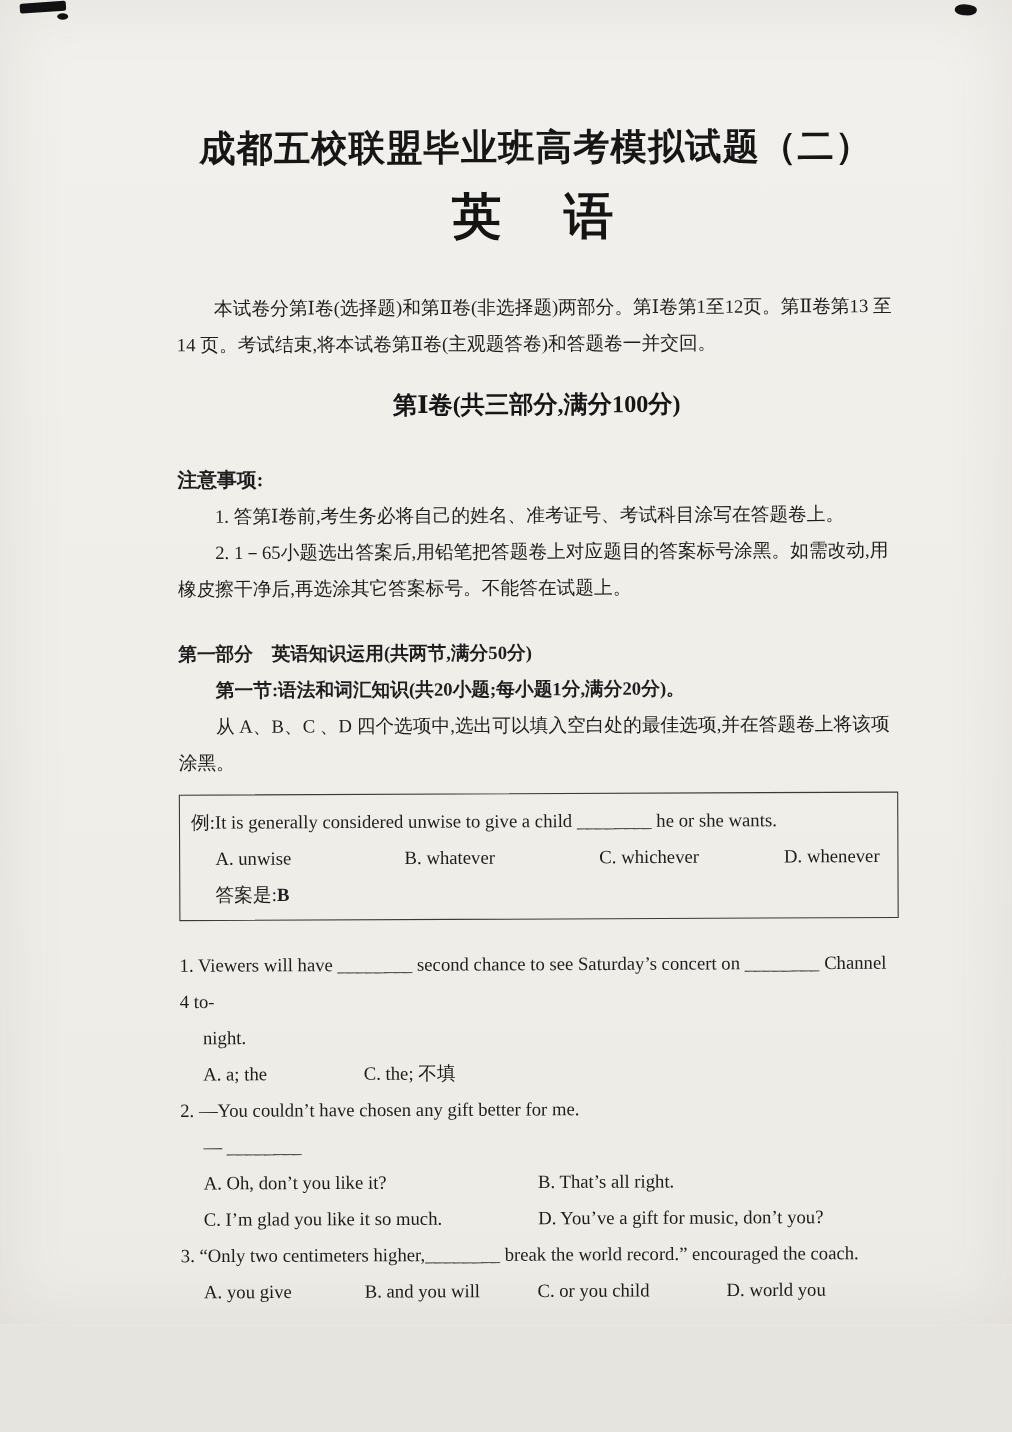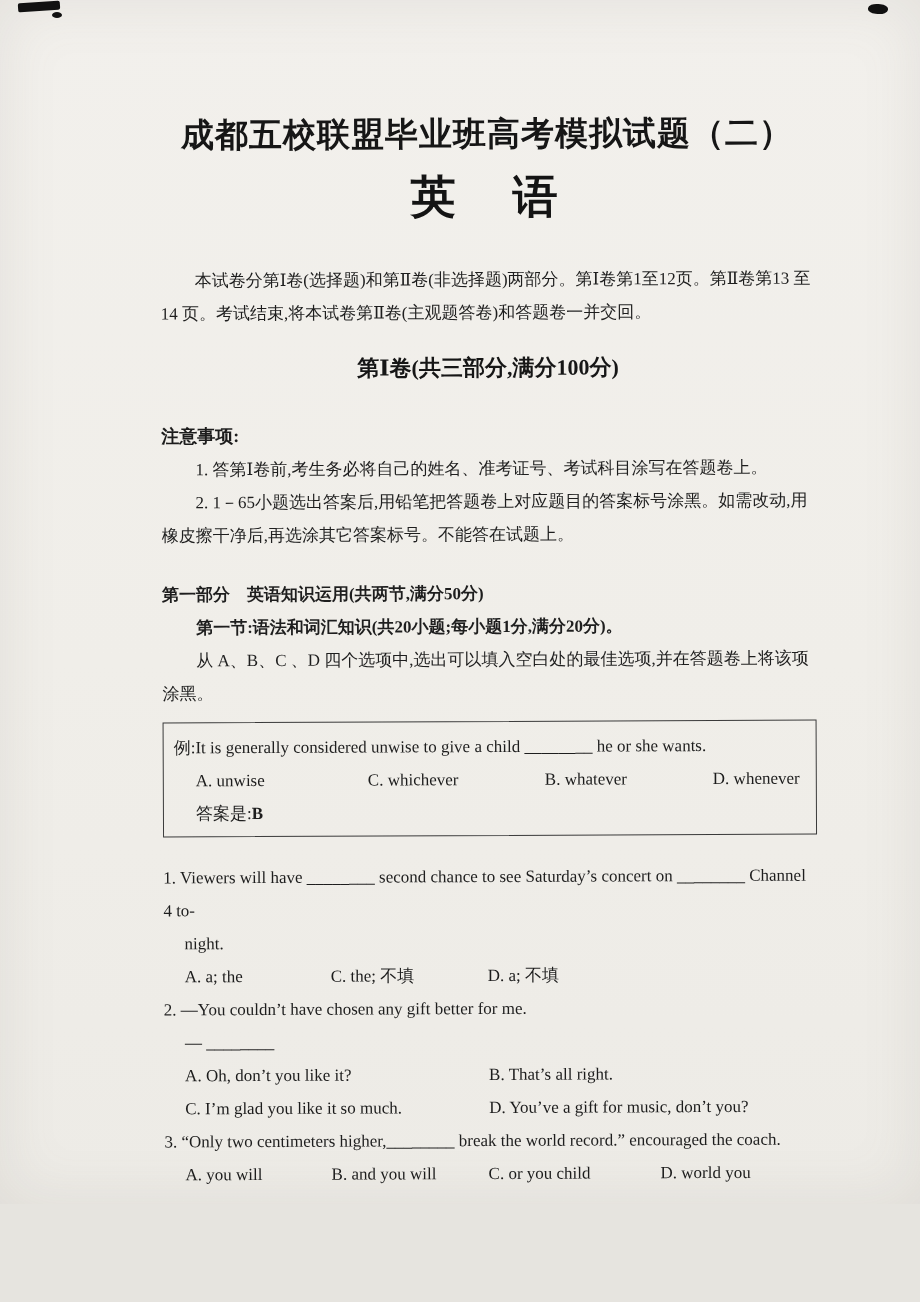--- a/index.html
+++ b/index.html
@@ -115,54 +115,53 @@
     <p class="body indent">2. 1－65小题选出答案后,用铅笔把答题卷上对应题目的答案标号涂黑。如需改动,用橡皮擦干净后,再选涂其它答案标号。不能答在试题上。</p>
 
     <p class="body bold part-heading">第一部分　英语知识运用(共两节,满分50分)</p>
     <p class="body bold indent">第一节:语法和词汇知识(共20小题;每小题1分,满分20分)。</p>
     <p class="body indent">从 A、B、C 、D 四个选项中,选出可以填入空白处的最佳选项,并在答题卷上将该项涂黑。</p>
 
     <div class="example-box">
       <p class="body">例:It is generally considered unwise to give a child ________ he or she wants.</p>
       <div class="opt-grid ex-grid">
         <span>A. unwise</span>
+        <span>B. whatever</span>
         <span>C. whichever</span>
-        <span>B. whatever</span>
         <span>D. whenever</span>
       </div>
       <p class="body answer-line"><span>答案是:</span><b>B</b></p>
     </div>
 
     <div class="question">
       <p class="body">1. Viewers will have ________ second chance to see Saturday’s concert on ________ Channel 4 to-</p>
       <p class="body cont">night.</p>
       <div class="opt-grid q-grid4">
         <span>A. a; the</span>
         <span>C. the; 不填</span>
-        <span>D. a; 不填</span>
       </div>
     </div>
 
     <div class="question">
       <p class="body">2. —You couldn’t have chosen any gift better for me.</p>
       <p class="body cont">— ________</p>
       <div class="opt-grid q-grid2">
         <span>A. Oh, don’t you like it?</span>
         <span>B. That’s all right.</span>
       </div>
       <div class="opt-grid q-grid2">
         <span>C. I’m glad you like it so much.</span>
         <span>D. You’ve a gift for music, don’t you?</span>
       </div>
     </div>
 
     <div class="question">
       <p class="body">3. “Only two centimeters higher,________ break the world record.” encouraged the coach.</p>
       <div class="opt-grid q-grid4">
-        <span>A. you will</span>
+        <span>A. you give</span>
         <span>B. and you will</span>
         <span>C. or you child</span>
         <span>D. world you</span>
       </div>
     </div>
 
   </div>
 </div>
 
 </body></html>

